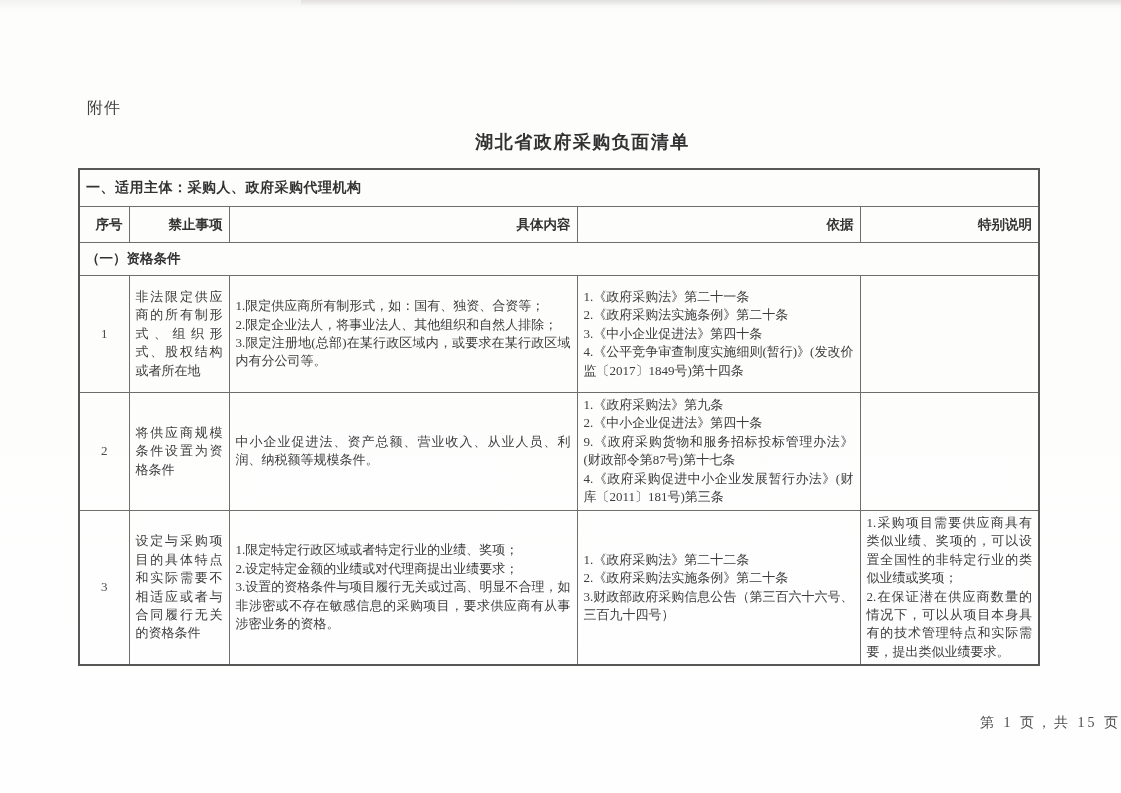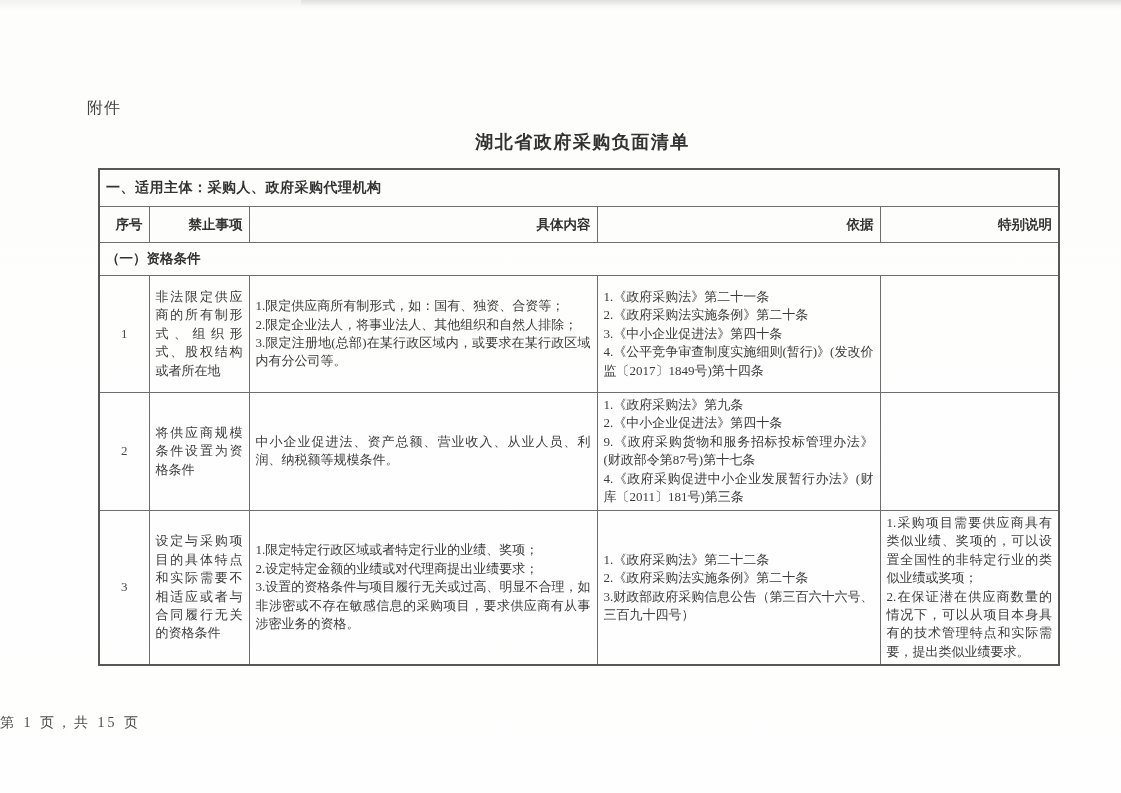--- a/index.html
+++ b/index.html
@@ -53,21 +53,21 @@
     font-size: 13px;
     color: #3c3c3c;
   }
   table.doc-table td, table.doc-table th {
     border: 1px solid #6f6e6c;
     padding: 3px 6px;
     vertical-align: middle;
     line-height: 1.42;
     word-break: break-all;
   }
-  table.doc-table { border: 2px solid #585755; margin-left: 20px; }
+  table.doc-table { border: 2px solid #585755; }
   .section-row td {
     height: 30px;
     font-weight: bold;
     font-size: 14px;
     color: #333;
     padding-left: 9px;
     letter-spacing: 0.5px;
   }
   .head-row th {
     height: 29px;
@@ -86,21 +86,21 @@
   .data-row td { font-size: 13px; }
   .cell-no { text-align: center; color: #4a4a49; }
   .cell-prohibited { text-align: justify; padding: 3px 4px; }
   .cell-multiline { white-space: pre-line; text-align: justify; }
   .cell-note { white-space: pre-line; text-align: justify; vertical-align: middle; }
   .footer {
     position: absolute;
     left: 0;
     top: 714px;
     width: 1121px;
-    text-align: left;
+    text-align: right;
     font-size: 14px;
     letter-spacing: 3px;
     color: #4a4a49;
   }
 </style>
 </head>
 <body>
 
 <div class="page">
   <div class="scan-edge"></div>

